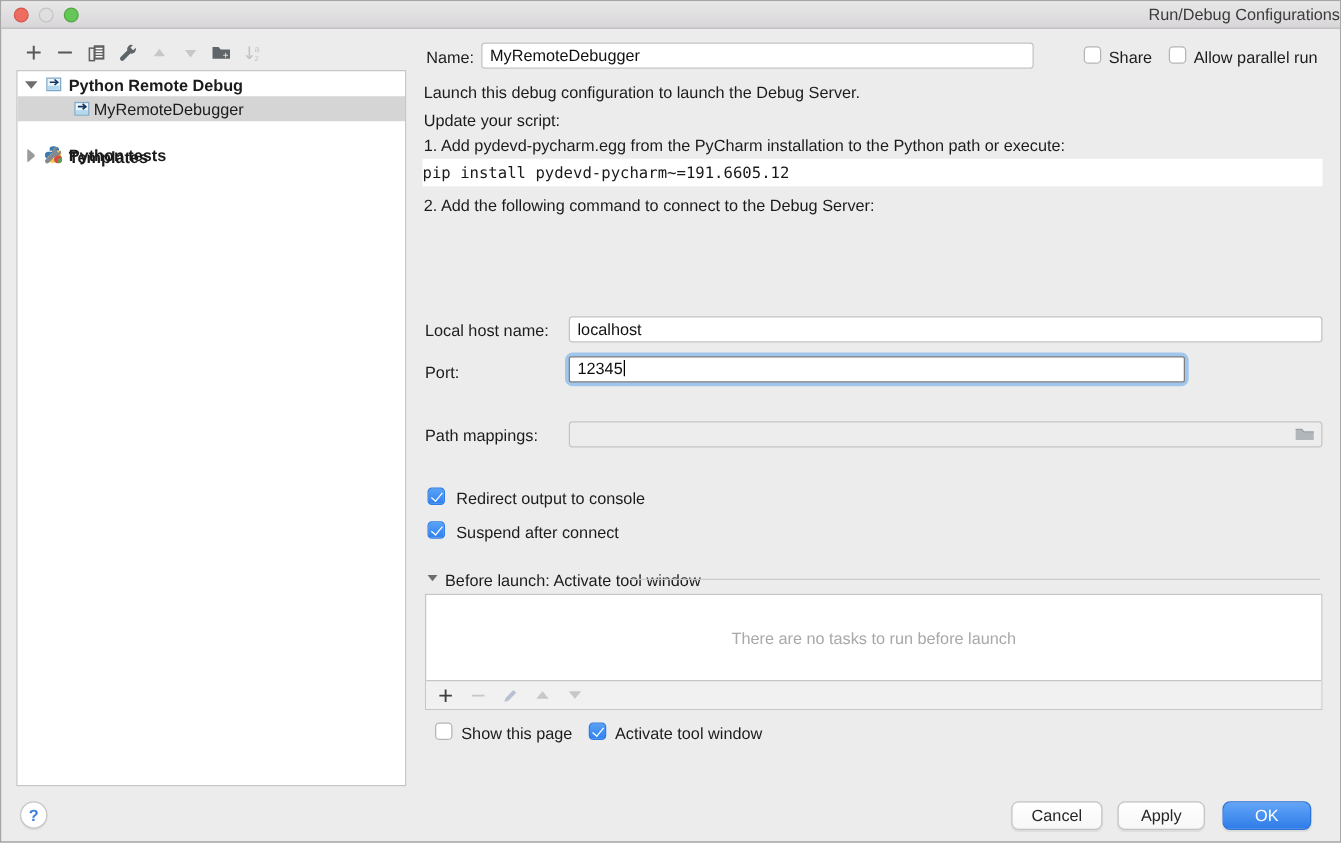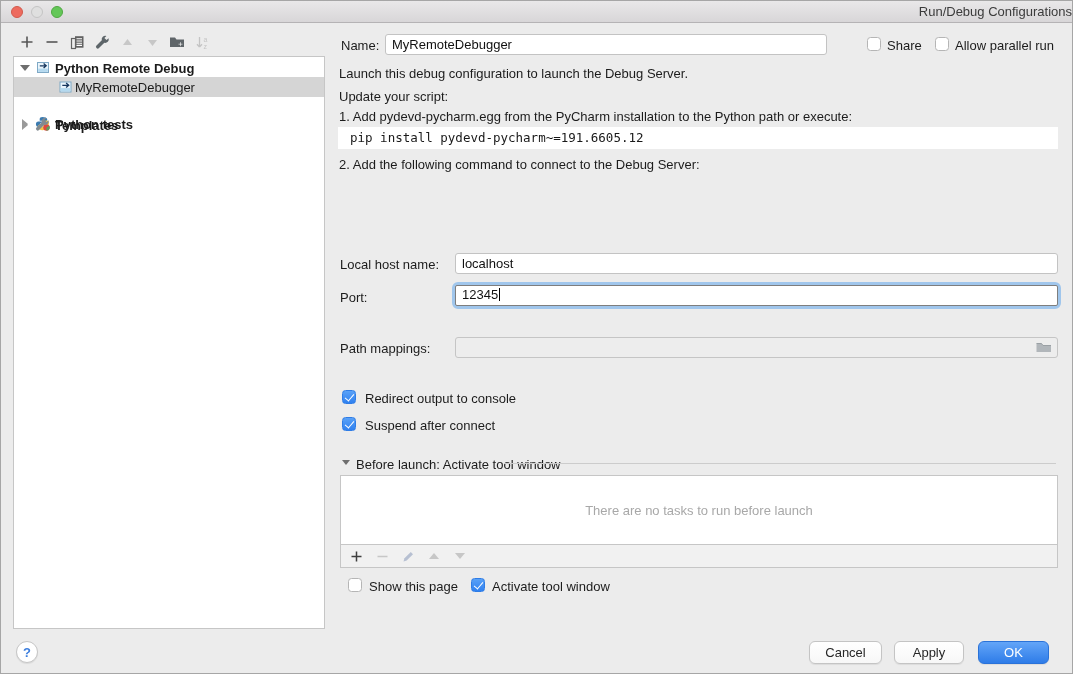--- a/index.html
+++ b/index.html
@@ -53,21 +53,21 @@
   .focus-wrap {
     position:absolute; border:3px solid #a0c6ec; border-radius:6px; background:#a0c6ec;
   }
   .focus-wrap .inner {
     width:100%; height:100%; background:#fff; border:1px solid #7e7e7e; border-radius:2px;
     font-size:13px; color:#111; padding:0 6px; line-height:18px; white-space:nowrap;
   }
   .caret { display:inline-block; width:1px; height:13px; background:#000; vertical-align:-2px; margin-left:1px; }
   .code-strip {
     position:absolute; background:#fff; font-family:"DejaVu Sans Mono", monospace;
-    font-size:12.5px; color:#191919; padding-left:12px; white-space:pre;
+    font-size:12.5px; color:#191919; padding-left:0; white-space:pre;
   }
   .browse-field {
     position:absolute; background:#ededed; border:1px solid #c5c5c5; border-radius:3px;
   }
   .browse-field .folder { position:absolute; right:5px; top:2px; }
 
   
   .cb {
     position:absolute; width:14px; height:14px; border-radius:3.5px;
     background:#fff; border:1px solid #b5b5b5;
@@ -226,21 +226,21 @@
   <div class="lbl" style="left:338px; top:65px;">Launch this debug configuration to launch the Debug Server.</div>
   <div class="lbl" style="left:338px; top:88px;">Update your script:</div>
   <div class="lbl" style="left:338px; top:108px;">1. Add pydevd-pycharm.egg from the PyCharm installation to the Python path or execute:</div>
   <div class="code-strip" style="left:337px; top:126px; width:720px; height:22px; line-height:22px;">pip install pydevd-pycharm~=191.6605.12</div>
   <div class="lbl" style="left:338px; top:156px;">2. Add the following command to connect to the Debug Server:</div>
 
   <div class="lbl" style="left:339px; top:256px;">Local host name:</div>
   <div class="txt-input" style="left:454px; top:252px; width:603px; height:21px;">localhost</div>
 
   <div class="lbl" style="left:339px; top:289px;">Port:</div>
-  <div class="focus-wrap" style="left:451px; top:281px; width:609px; height:27px;">
+  <div class="focus-wrap" style="left:451px; top:281px; width:499px; height:27px;">
     <div class="inner"><span>12345</span><span class="caret"></span></div>
   </div>
 
   <div class="lbl" style="left:339px; top:340px;">Path mappings:</div>
   <div class="browse-field" style="left:454px; top:336px; width:603px; height:21px;">
     <span></span>
     <span class="folder">
       <svg width="17" height="14">
           <path d="M1.5 3.5h5L8 5.5h8V12H1.5z" fill="#b1b6ba"></path>
           <path d="M1.5 3.5h5L8 5.5h8" fill="none" stroke="#9aa0a4"></path>

